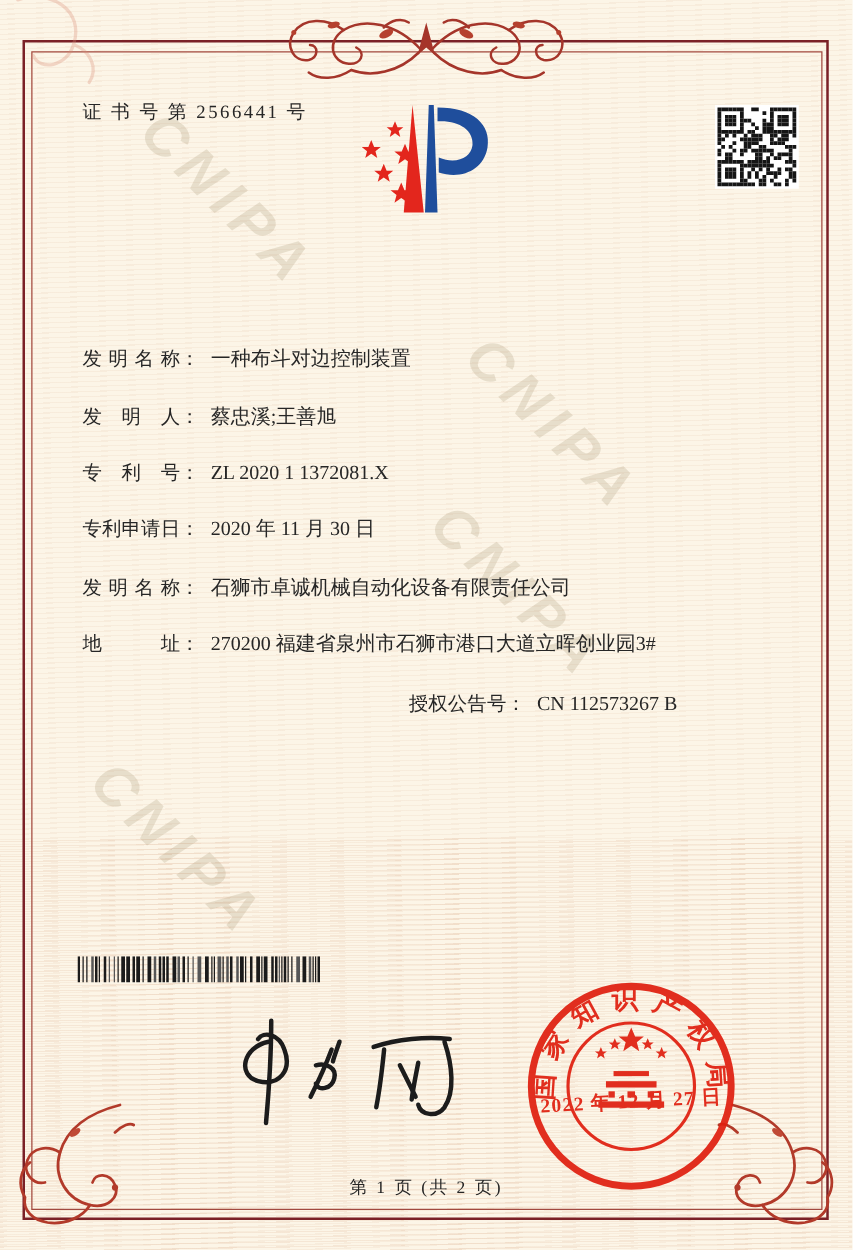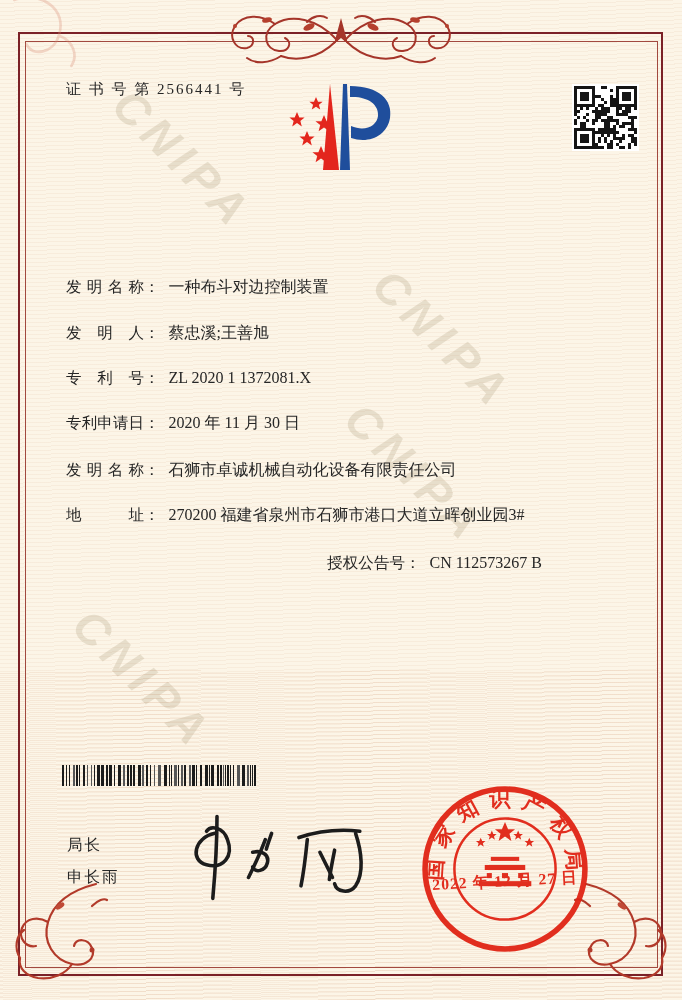--- a/index.html
+++ b/index.html
@@ -629,24 +629,20 @@
         <span class="lbl">授权公告号</span><span class="colon">：</span><span class="val">CN 112573267 B</span>
       </span>
     </div>
   </div>
 
   <div class="body-text">
   </div>
 
   <div class="barcode"><i style="width:2px;background:#1b1b1b"></i><i style="width:2px"></i><i style="width:1px;background:#1b1b1b"></i><i style="width:2px"></i><i style="width:1px;background:#1b1b1b"></i><i style="width:3px"></i><i style="width:2px;background:#565656"></i><i style="width:1px"></i><i style="width:2px;background:#1b1b1b"></i><i style="width:1px"></i><i style="width:1px;background:#1b1b1b"></i><i style="width:3px"></i><i style="width:2px;background:#1b1b1b"></i><i style="width:2px"></i><i style="width:1px;background:#565656"></i><i style="width:3px"></i><i style="width:1px;background:#565656"></i><i style="width:2px"></i><i style="width:1px;background:#1b1b1b"></i><i style="width:2px"></i><i style="width:3px;background:#1b1b1b"></i><i style="width:1px"></i><i style="width:3px;background:#1b1b1b"></i><i style="width:2px"></i><i style="width:2px;background:#1b1b1b"></i><i style="width:1px"></i><i style="width:3px;background:#1b1b1b"></i><i style="width:2px"></i><i style="width:1px;background:#1b1b1b"></i><i style="width:3px"></i><i style="width:3px;background:#1b1b1b"></i><i style="width:2px"></i><i style="width:2px;background:#565656"></i><i style="width:2px"></i><i style="width:2px;background:#1b1b1b"></i><i style="width:1px"></i><i style="width:2px;background:#1b1b1b"></i><i style="width:1px"></i><i style="width:2px;background:#1b1b1b"></i><i style="width:3px"></i><i style="width:3px;background:#1b1b1b"></i><i style="width:1px"></i><i style="width:2px;background:#565656"></i><i style="width:2px"></i><i style="width:2px;background:#1b1b1b"></i><i style="width:2px"></i><i style="width:1px;background:#1b1b1b"></i><i style="width:3px"></i><i style="width:1px;background:#565656"></i><i style="width:3px"></i><i style="width:3px;background:#565656"></i><i style="width:3px"></i><i style="width:3px;background:#1b1b1b"></i><i style="width:2px"></i><i style="width:1px;background:#1b1b1b"></i><i style="width:1px"></i><i style="width:1px;background:#1b1b1b"></i><i style="width:2px"></i><i style="width:3px;background:#565656"></i><i style="width:1px"></i><i style="width:1px;background:#1b1b1b"></i><i style="width:2px"></i><i style="width:2px;background:#565656"></i><i style="width:1px"></i><i style="width:2px;background:#1b1b1b"></i><i style="width:3px"></i><i style="width:2px;background:#565656"></i><i style="width:1px"></i><i style="width:3px;background:#1b1b1b"></i><i style="width:1px"></i><i style="width:1px;background:#1b1b1b"></i><i style="width:3px"></i><i style="width:2px;background:#1b1b1b"></i><i style="width:3px"></i><i style="width:3px;background:#1b1b1b"></i><i style="width:1px"></i><i style="width:1px;background:#1b1b1b"></i><i style="width:1px"></i><i style="width:3px;background:#1b1b1b"></i><i style="width:3px"></i><i style="width:2px;background:#1b1b1b"></i><i style="width:1px"></i><i style="width:2px;background:#1b1b1b"></i><i style="width:1px"></i><i style="width:1px;background:#565656"></i><i style="width:1px"></i><i style="width:1px;background:#1b1b1b"></i><i style="width:1px"></i><i style="width:2px;background:#1b1b1b"></i><i style="width:1px"></i><i style="width:1px;background:#1b1b1b"></i><i style="width:2px"></i><i style="width:1px;background:#1b1b1b"></i><i style="width:3px"></i><i style="width:3px;background:#565656"></i><i style="width:2px"></i><i style="width:3px;background:#1b1b1b"></i><i style="width:2px"></i><i style="width:2px;background:#565656"></i><i style="width:1px"></i><i style="width:1px;background:#1b1b1b"></i><i style="width:1px"></i><i style="width:1px;background:#1b1b1b"></i><i style="width:1px"></i><i style="width:2px;background:#1b1b1b"></i><i style="width:2px"></i></div>
 
-  <div class="officer">
-    <div>局长</div>
-    <div>申长雨</div>
-  </div>
 
   <svg class="signature" width="210" height="95" viewBox="0 0 200 90">
     <g stroke="#1c1c1c" stroke-width="3.4" fill="none" stroke-linecap="round" stroke-linejoin="round">
       <path d="M38,22 C18,26 14,48 30,52 C46,56 56,44 50,28 C46,16 34,14 30,20"></path>
       <path d="M40,6 C40,30 38,62 36,84"></path>
       <path d="M86,28 C80,44 74,56 70,64"></path>
       <path d="M74,40 C82,38 90,42 88,50 C86,58 76,60 74,54"></path>
       <path d="M92,22 C90,28 88,33 87,37"></path>
       <path d="M118,26 C136,20 158,18 176,20"></path>
       <path d="M126,28 C124,48 122,62 120,72"></path>
@@ -674,14 +670,15 @@
     </g>
     <defs>
       <path id="sealArc" d="M25.7,105.2 A62,62 0 1 1 142.3,105.2" fill="none"></path>
     </defs>
     <text font-size="21" font-weight="bold" fill="#e02010" letter-spacing="10">
       <textPath href="#sealArc" startOffset="50%" text-anchor="middle">国家知识产权局</textPath>
     </text>
     <text x="84" y="101" text-anchor="middle" font-size="15.5" font-weight="bold" fill="#e02010" letter-spacing="1" transform="rotate(-3 84 96)">2022 年 12 月 27 日</text>
   </svg>
 
+  <div class="footer">第 1 页 (共 2 页)</div>
 
 </div>
 
 </body></html>

